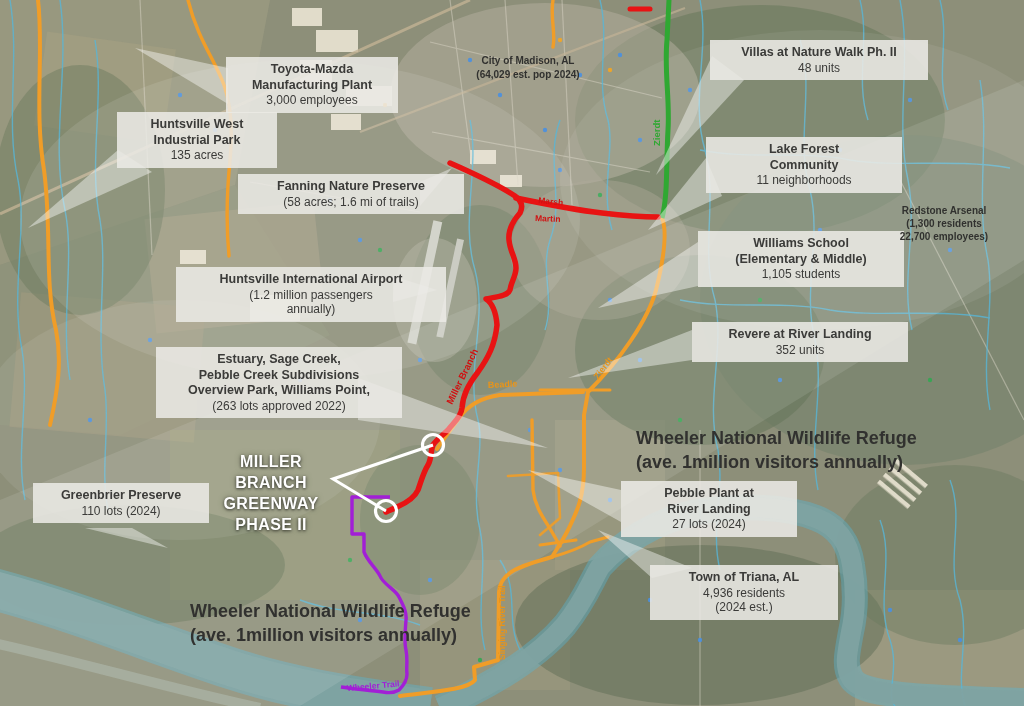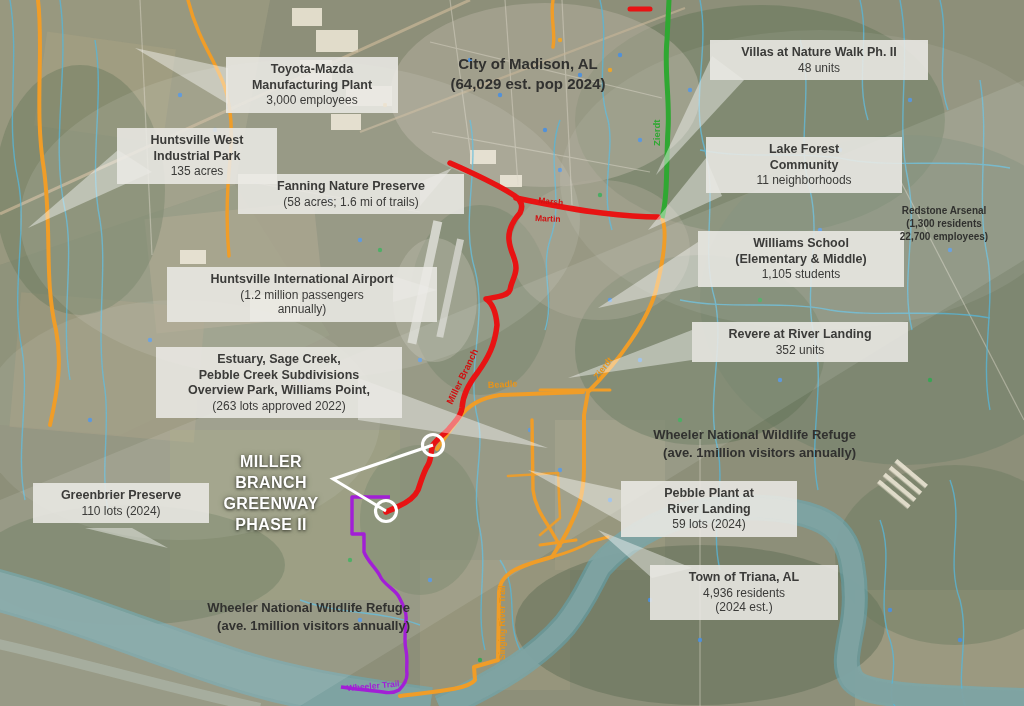--- a/index.html
+++ b/index.html
@@ -9,23 +9,23 @@
   }
   #stage svg.basemap{position:absolute;left:0;top:0;}
   .callout{
     position:absolute;background:rgba(234,233,229,.88);color:#3b3b39;
     text-align:center;padding:5px 22px;font-size:12px;line-height:1.24;
   }
   .callout .b{font-weight:bold;font-size:12.5px;}
   .callout .r{font-weight:normal;font-size:12px;}
   .plain{position:absolute;text-align:center;font-weight:bold;color:#31312f;}
   .plain .ln{white-space:nowrap;}
-  .plain.madison{font-size:15px;line-height:1.35;}
+  .plain.madison{font-size:10px;line-height:1.35;}
   .plain.redstone{font-size:10px;line-height:1.3;}
-  .plain.wheeler{font-size:13px;line-height:1.35;text-align:right;}
+  .plain.wheeler{font-size:18px;line-height:1.35;text-align:right;}
   .project-title{
     position:absolute;color:#ffffff;font-weight:bold;font-size:16px;
     line-height:1.32;text-align:center;letter-spacing:.4px;
     text-shadow:0 1px 3px rgba(0,0,0,.65), 0 0 6px rgba(0,0,0,.35);
   }
   .rt-label{font-weight:bold;}
 </style>
 </head>
 <body>
 
@@ -237,21 +237,21 @@
     <text transform="translate(505,660) rotate(-90)" font-size="8.5" fill="#e8941a">Singing River Trail</text>
   </g>
 </svg>
 
 <div class="callout" style="left:226px;top:57px;width:128px">
   <div class="b">Toyota-Mazda</div>
   <div class="b">Manufacturing Plant</div>
   <div class="r">3,000 employees</div>
 </div>
 
-<div class="callout" style="left:117px;top:128px;width:116px">
+<div class="callout" style="left:117px;top:112px;width:116px">
   <div class="b">Huntsville West</div>
   <div class="b">Industrial Park</div>
   <div class="r">135 acres</div>
 </div>
 
 <div class="callout" style="left:238px;top:174px;width:182px">
   <div class="b">Fanning Nature Preserve</div>
   <div class="r">(58 acres; 1.6 mi of trails)</div>
 </div>
 
@@ -277,35 +277,35 @@
   <div class="r">352 units</div>
 </div>
 
 <div class="callout" style="left:156px;top:347px;width:202px">
   <div class="b">Estuary, Sage Creek,</div>
   <div class="b">Pebble Creek Subdivisions</div>
   <div class="b">Overview Park, Williams Point,</div>
   <div class="r">(263 lots approved 2022)</div>
 </div>
 
-<div class="callout" style="left:167px;top:267px;width:226px">
+<div class="callout" style="left:176px;top:267px;width:226px">
   <div class="b">Huntsville International Airport</div>
   <div class="r">(1.2 million passengers</div>
   <div class="r">annually)</div>
 </div>
 
 <div class="callout" style="left:33px;top:483px;width:132px">
   <div class="b">Greenbrier Preserve</div>
   <div class="r">110 lots (2024)</div>
 </div>
 
 <div class="callout" style="left:621px;top:481px;width:132px">
   <div class="b">Pebble Plant at</div>
   <div class="b">River Landing</div>
-  <div class="r">59 lots (2024)</div>
+  <div class="r">27 lots (2024)</div>
 </div>
 
 <div class="callout" style="left:650px;top:565px;width:144px">
   <div class="b">Town of Triana, AL</div>
   <div class="r">4,936 residents</div>
   <div class="r">(2024 est.)</div>
 </div>
 
 <div class="plain madison" style="left:428px;top:54px;width:200px">
   <div class="ln">City of Madison, AL</div>

